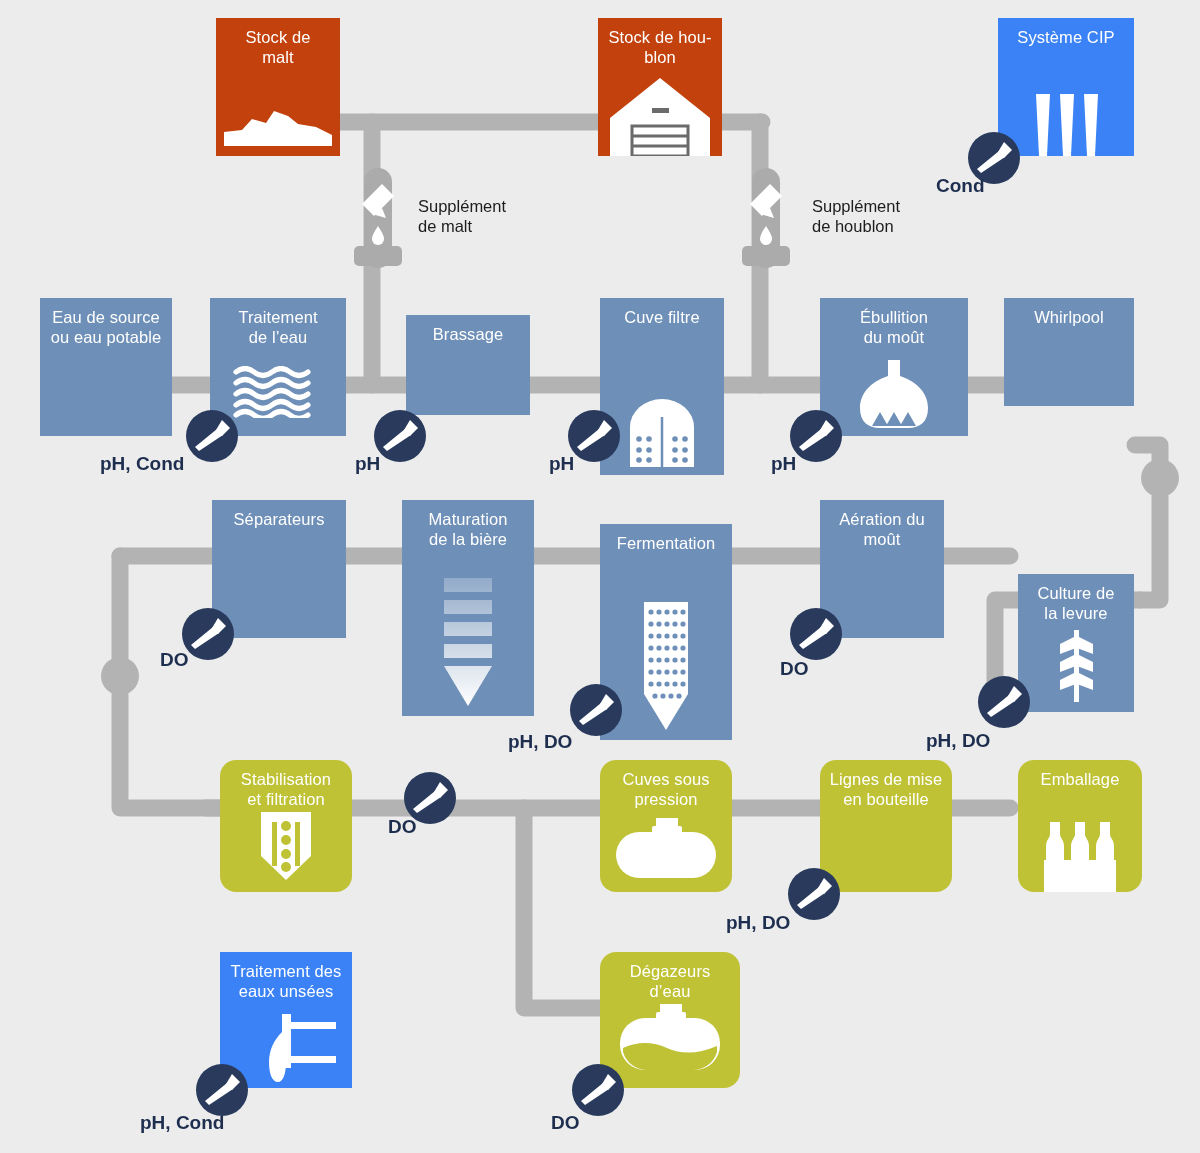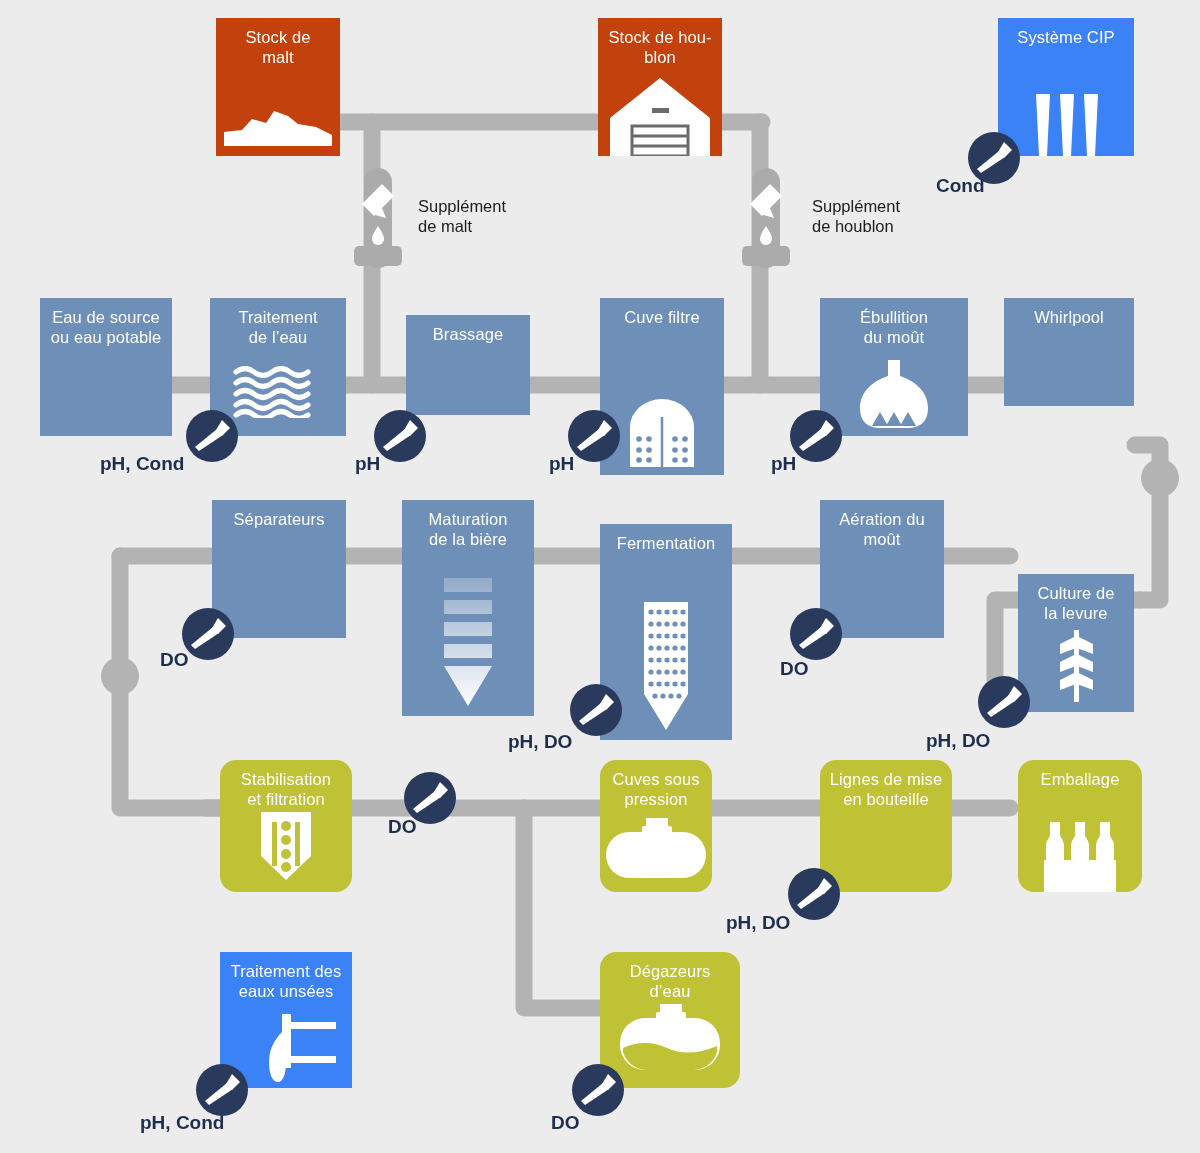--- a/index.html
+++ b/index.html
@@ -447,21 +447,21 @@
         <g fill="#c0c235">
           <circle cx="31" cy="14" r="5"></circle>
           <circle cx="31" cy="28" r="5"></circle>
           <circle cx="31" cy="42" r="5"></circle>
           <circle cx="31" cy="55" r="5"></circle>
         </g>
       </svg>
     </div>
   </div>
 
-  <div class="node olive" style="left:600px; top:760px; width:112px; height:132px;">
+  <div class="node olive" style="left:600px; top:760px; width:132px; height:132px;">
     <div class="nlabel">Cuves sous
 pression</div>
     <div class="glyph" style="bottom:12px;">
       <svg viewBox="0 0 112 62" width="112" height="62">
         <rect x="46" y="0" width="22" height="12" fill="#ffffff"></rect>
         <rect x="42" y="8" width="30" height="8" rx="2" fill="#ffffff"></rect>
         <rect x="6" y="14" width="100" height="46" rx="23" fill="#ffffff"></rect>
       </svg>
     </div>
   </div>

